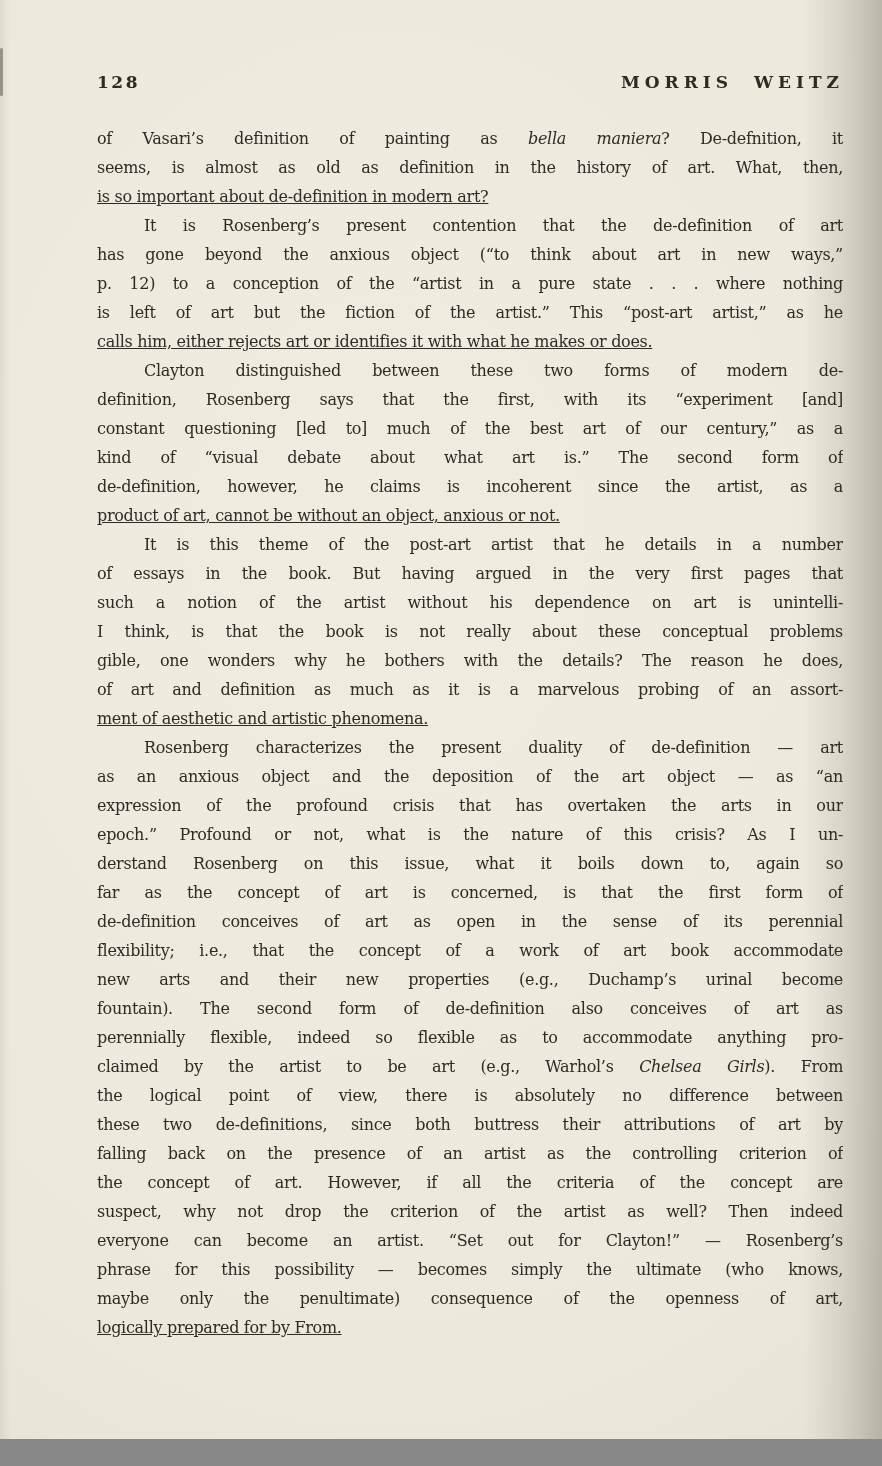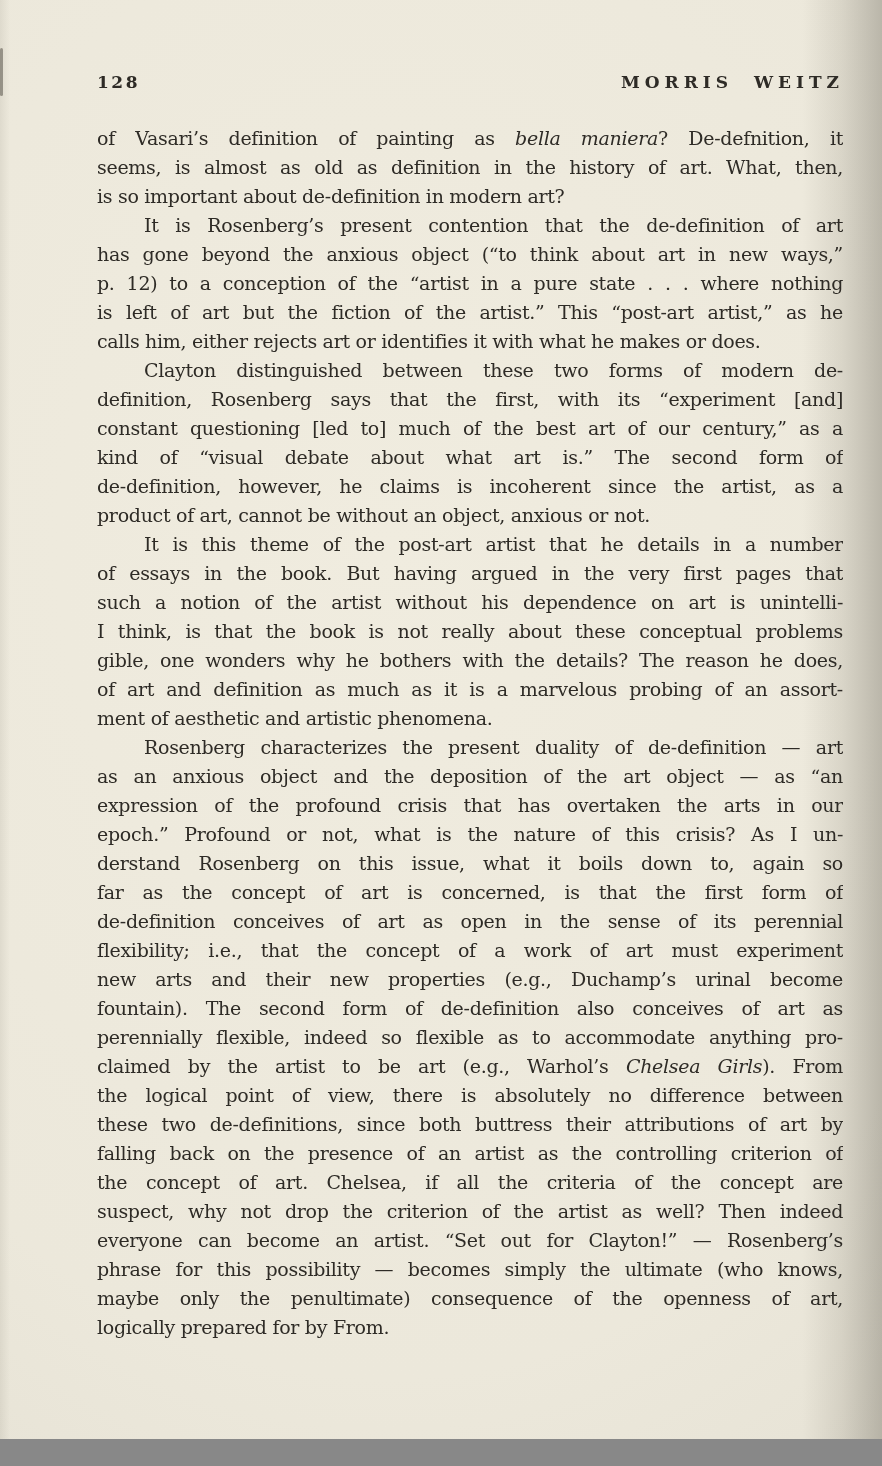--- a/index.html
+++ b/index.html
@@ -32,28 +32,28 @@
   .pagenum  { font-size: 17px; letter-spacing: 2.5px; }
   .rhead    { font-size: 17px; letter-spacing: 5px; word-spacing: 10px; }
   .body-text {
     position: absolute;
     top: 124px; left: 97px; width: 746px;
   }
   .para { margin: 0; padding: 0; }
   .line {
     height: 29px;
     line-height: 29px;
-    font-size: 19px;
+    font-size: 16px;
     letter-spacing: -0.3px;
     text-align: justify;
     text-align-last: justify;
     overflow: hidden;
     white-space: normal;
   }
-  .line.last   { text-align-last: left; }
+  .line.last   { text-align-last: left; text-decoration: underline; }
   .line.indent { padding-left: 47px; }
   .line i { font-style: italic; }
 </style>
 </head>
 <body>
 
 <div class="page">
   <div class="left-sliver"></div>
   <header class="running-head">
     <span class="pagenum">128</span>
@@ -90,29 +90,29 @@
         <div class="line last">ment of aesthetic and artistic phenomena.</div>
       </div>
       <div class="para">
         <div class="line indent">Rosenberg characterizes the present duality of de-definition — art</div>
         <div class="line">as an anxious object and the deposition of the art object — as “an</div>
         <div class="line">expression of the profound crisis that has overtaken the arts in our</div>
         <div class="line">epoch.” Profound or not, what is the nature of this crisis? As I un-</div>
         <div class="line">derstand Rosenberg on this issue, what it boils down to, again so</div>
         <div class="line">far as the concept of art is concerned, is that the first form of</div>
         <div class="line">de-definition conceives of art as open in the sense of its perennial</div>
-        <div class="line">flexibility; i.e., that the concept of a work of art must experiment</div>
+        <div class="line">flexibility; i.e., that the concept of a work of art book accommodate</div>
         <div class="line">new arts and their new properties (e.g., Duchamp’s urinal become</div>
         <div class="line">fountain). The second form of de-definition also conceives of art as</div>
         <div class="line">perennially flexible, indeed so flexible as to accommodate anything pro-</div>
         <div class="line">claimed by the artist to be art (e.g., Warhol’s <i>Chelsea Girls</i>). From</div>
         <div class="line">the logical point of view, there is absolutely no difference between</div>
         <div class="line">these two de-definitions, since both buttress their attributions of art by</div>
         <div class="line">falling back on the presence of an artist as the controlling criterion of</div>
-        <div class="line">the concept of art. Chelsea, if all the criteria of the concept are</div>
+        <div class="line">the concept of art. However, if all the criteria of the concept are</div>
         <div class="line">suspect, why not drop the criterion of the artist as well? Then indeed</div>
         <div class="line">everyone can become an artist. “Set out for Clayton!” — Rosenberg’s</div>
         <div class="line">phrase for this possibility — becomes simply the ultimate (who knows,</div>
         <div class="line">maybe only the penultimate) consequence of the openness of art,</div>
         <div class="line last">logically prepared for by From.</div>
       </div>
     </main>
 </div>
 
 </body></html>

